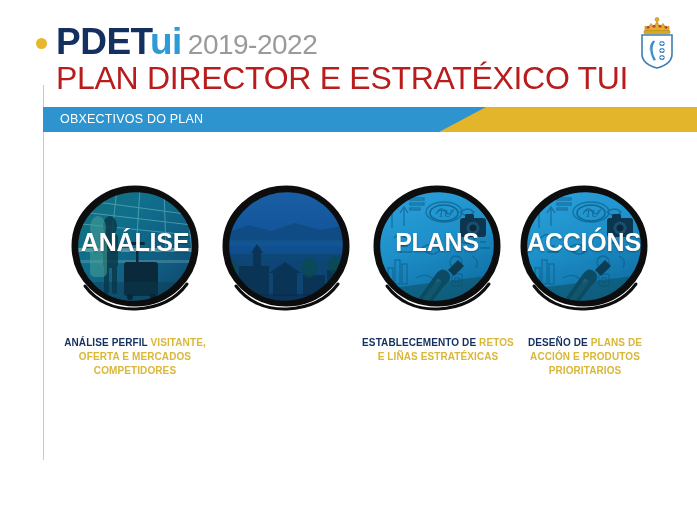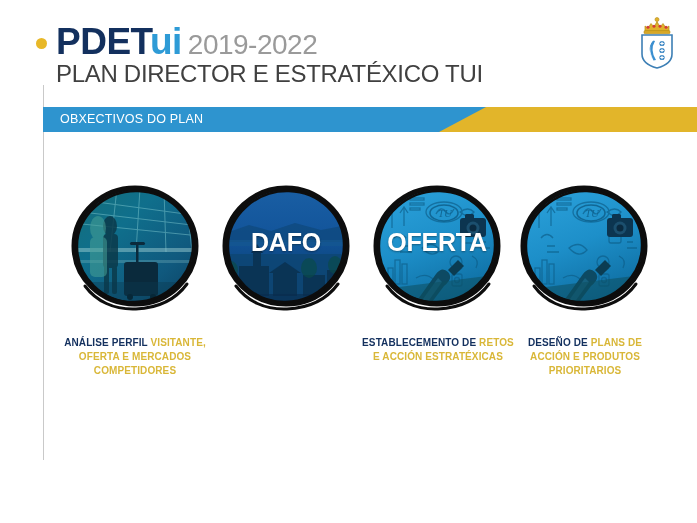--- a/index.html
+++ b/index.html
@@ -51,22 +51,22 @@
   .t-years {
     font-size: 28px;
     color: #9a9a9a;
     font-weight: normal;
     letter-spacing: -0.5px;
     margin-left: 6px;
   }
   .title-line2 {
     position: absolute;
     left: 56px; top: 62px;
-    font-size: 24px;
-    color: #404040;
+    font-size: 32px;
+    color: #b91c1c;
     letter-spacing: -0.3px;
     white-space: nowrap;
     line-height: 1;
   }
 
   
   #coat-of-arms { position: absolute; left: 633px; top: 14px; width: 48px; height: 56px; }
 
   
   #banner {
@@ -233,20 +233,21 @@
 
           <rect x="10" y="100" width="130" height="25" fill="#0a3a50" opacity="0.4"></rect>
         </g>
 
         <g fill="none" stroke="#0d0d0d" stroke-linecap="round">
           <path d="M73 6 C104 6 134 31 134 64 C134 95 107 122 73 122 C39 122 12 96 12 64 C12 31 41 6 73 6 Z" stroke-width="5"></path>
           <path d="M76 9 C106 10 131 33 131 63 C131 93 105 119 73 120 C41 121 15 95 15 64 C15 33 44 8 76 9 Z" stroke-width="2.4"></path>
           <path d="M23 104 C34 119 52 128 74 127 C96 126 114 117 125 102" stroke-width="3"></path>
         </g>
       </svg>
+      <div class="circle-label">ANÁLISE</div>
     </div>
 
     <div class="circle-item" style="left:213px;">
       <svg class="circle-svg" width="146" height="135" viewBox="0 0 146 135">
         <defs>
           <clipPath id="clip2">
               <ellipse cx="73" cy="64" rx="60" ry="57"></ellipse>
             </clipPath>
           <linearGradient id="g2" x1="0" y1="0" x2="0" y2="1">
             <stop offset="0%" stop-color="#1a5fa4"></stop>
@@ -280,21 +281,20 @@
             <ellipse cx="18" cy="88" rx="7" ry="9"></ellipse>
           </g>
           <rect x="10" y="112" width="130" height="14" fill="#082c4c" opacity="0.6"></rect>
         </g>
         <g fill="none" stroke="#0d0d0d" stroke-linecap="round">
           <path d="M73 6 C104 6 134 31 134 64 C134 95 107 122 73 122 C39 122 12 96 12 64 C12 31 41 6 73 6 Z" stroke-width="5"></path>
           <path d="M76 9 C106 10 131 33 131 63 C131 93 105 119 73 120 C41 121 15 95 15 64 C15 33 44 8 76 9 Z" stroke-width="2.4"></path>
           <path d="M23 104 C34 119 52 128 74 127 C96 126 114 117 125 102" stroke-width="3"></path>
         </g>
       </svg>
-      <div class="circle-label">DAFO</div>
     </div>
 
     <div class="circle-item" style="left:364px;">
       <svg class="circle-svg" width="146" height="135" viewBox="0 0 146 135">
         <defs>
           <clipPath id="clip3">
               <ellipse cx="73" cy="64" rx="60" ry="57"></ellipse>
             </clipPath>
           <linearGradient id="g3" x1="0" y1="0" x2="0.4" y2="1">
             <stop offset="0%" stop-color="#2da4dd"></stop>
@@ -351,21 +351,21 @@
           </g>
 
           <path d="M10 108 L140 92 L140 126 L10 126 Z" fill="#0d4f5e" opacity="0.55"></path>
         </g>
         <g fill="none" stroke="#0d0d0d" stroke-linecap="round">
           <path d="M73 6 C104 6 134 31 134 64 C134 95 107 122 73 122 C39 122 12 96 12 64 C12 31 41 6 73 6 Z" stroke-width="5"></path>
           <path d="M76 9 C106 10 131 33 131 63 C131 93 105 119 73 120 C41 121 15 95 15 64 C15 33 44 8 76 9 Z" stroke-width="2.4"></path>
           <path d="M23 104 C34 119 52 128 74 127 C96 126 114 117 125 102" stroke-width="3"></path>
         </g>
       </svg>
-      <div class="circle-label">OFERTA</div>
+      <div class="circle-label">PLANS</div>
     </div>
 
     <div class="circle-item" style="left:511px;">
       <svg class="circle-svg" width="146" height="135" viewBox="0 0 146 135">
         <defs>
           <clipPath id="clip4">
               <ellipse cx="73" cy="64" rx="60" ry="57"></ellipse>
             </clipPath>
           <linearGradient id="g4" x1="0" y1="0" x2="0.4" y2="1">
             <stop offset="0%" stop-color="#2da4dd"></stop>
@@ -417,34 +417,35 @@
             <path d="M84 88 L94 78 L100 84 L90 94 Z" fill="#0b3c52"></path>
           </g>
           <path d="M10 108 L140 92 L140 126 L10 126 Z" fill="#0d4f5e" opacity="0.55"></path>
         </g>
         <g fill="none" stroke="#0d0d0d" stroke-linecap="round">
           <path d="M73 6 C104 6 134 31 134 64 C134 95 107 122 73 122 C39 122 12 96 12 64 C12 31 41 6 73 6 Z" stroke-width="5"></path>
           <path d="M76 9 C106 10 131 33 131 63 C131 93 105 119 73 120 C41 121 15 95 15 64 C15 33 44 8 76 9 Z" stroke-width="2.4"></path>
           <path d="M23 104 C34 119 52 128 74 127 C96 126 114 117 125 102" stroke-width="3"></path>
         </g>
       </svg>
+      <div class="circle-label">ACCIÓNS</div>
     </div>
   </div>
 
   <div id="captions">
 
     <div class="caption" style="left:56px; width:158px;">
       <span class="cap-navy">ANÁLISE PERFIL</span>
       <span class="cap-gold">VISITANTE, OFERTA E MERCADOS COMPETIDORES</span>
     </div>
 
 
     <div class="caption" style="left:362px; width:152px;">
       <span class="cap-navy">ESTABLECEMENTO DE</span>
-      <span class="cap-gold">RETOS E ACCIÓN ESTRATÉXICAS</span>
+      <span class="cap-gold">RETOS E LIÑAS ESTRATÉXICAS</span>
     </div>
 
     <div class="caption" style="left:508px; width:154px;">
       <span class="cap-navy">DESEÑO DE</span>
       <span class="cap-gold">PLANS DE ACCIÓN E PRODUTOS PRIORITARIOS</span>
     </div>
   </div>
 
   <div id="footer">
 

